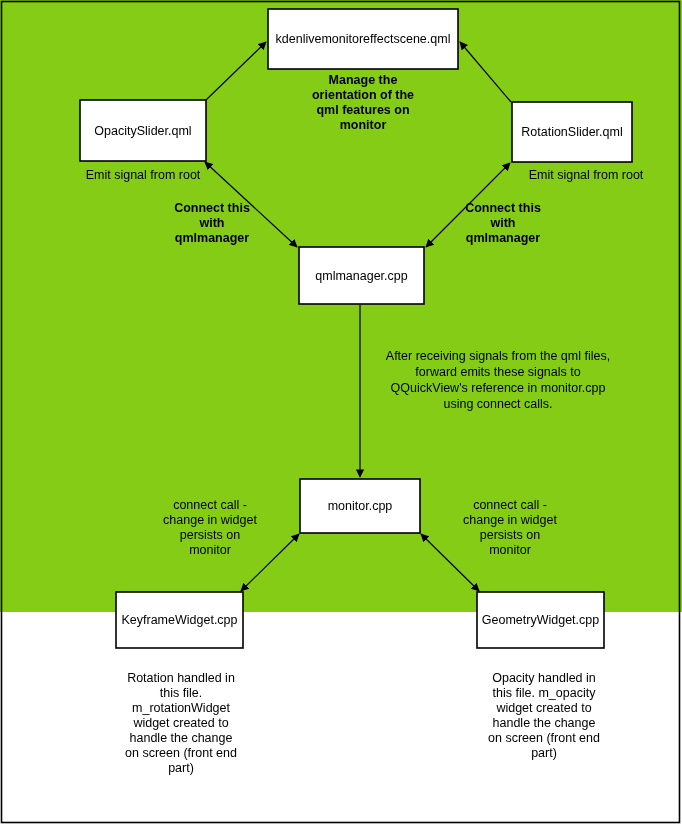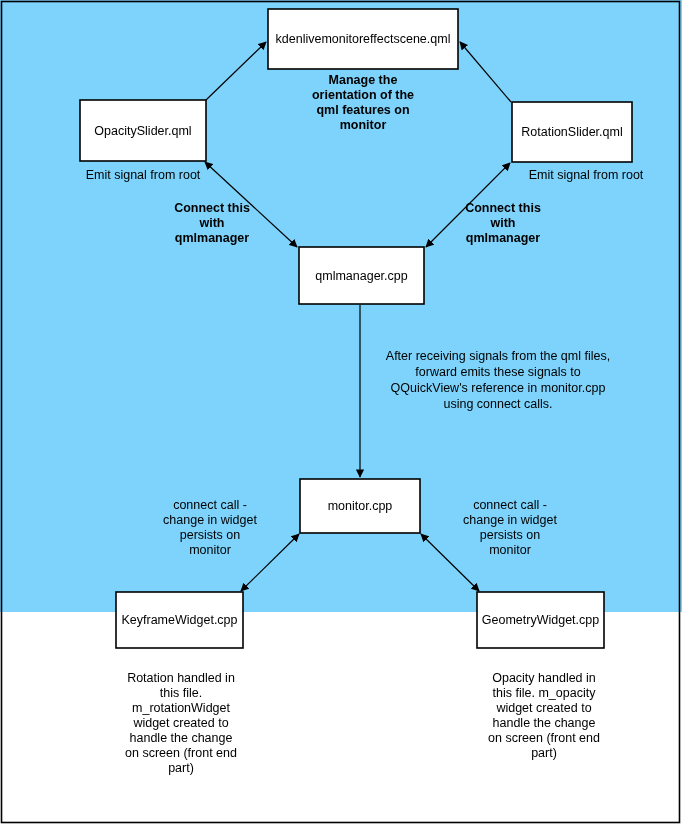--- a/index.html
+++ b/index.html
@@ -11,21 +11,21 @@
   body {
     width: 682px;
     height: 832px;
     font-family: "Liberation Sans", sans-serif;
     overflow: hidden;
   }
   #diagram-root {
     position: relative;
     width: 682px;
     height: 612px;
-    background: #7dd3fc;
+    background: #84cc16;
   }
   svg#diagram-svg {
     display: block;
     width: 682px;
     height: 832px;
   }
   .page-border {
     fill: none;
     stroke: #000000;
     stroke-width: 1.6;

